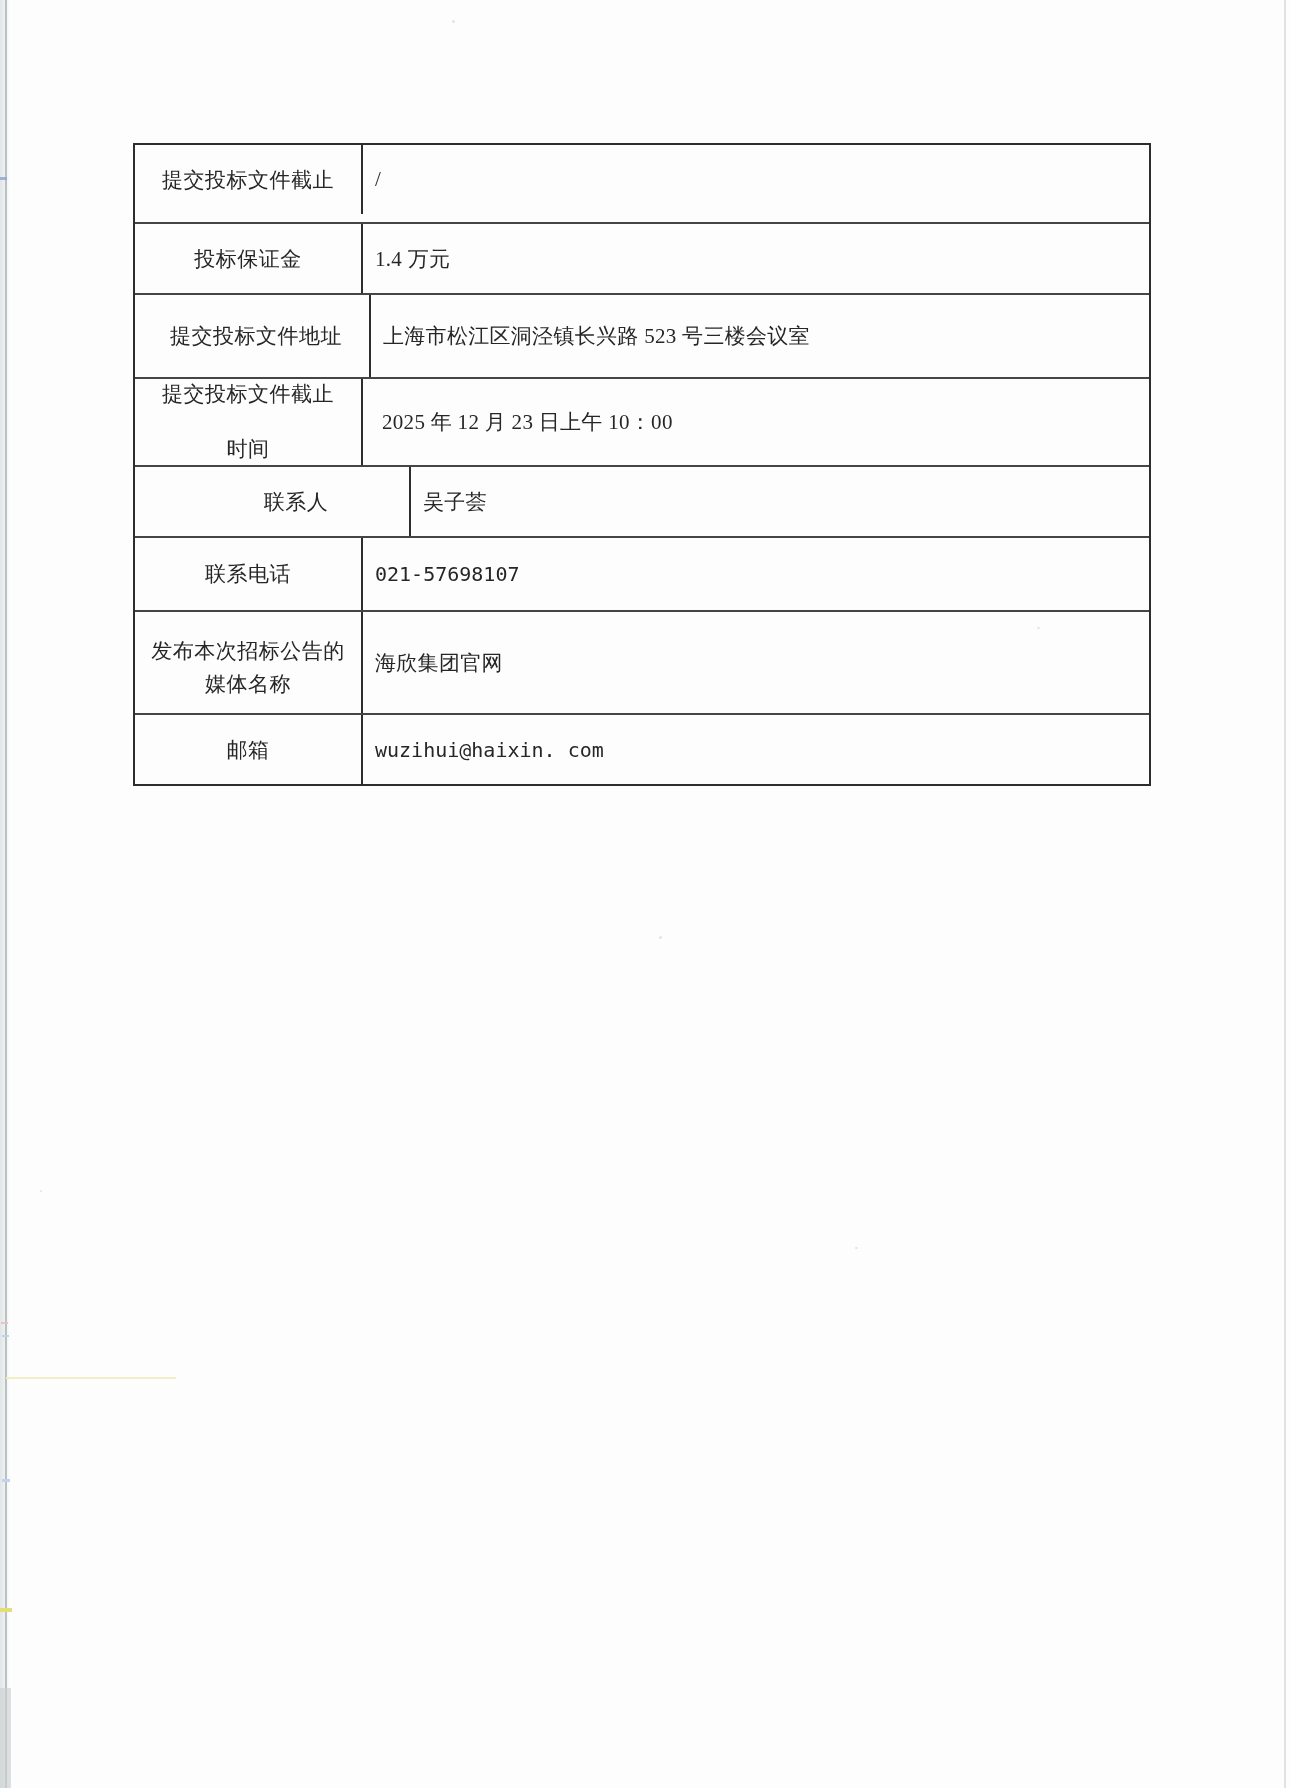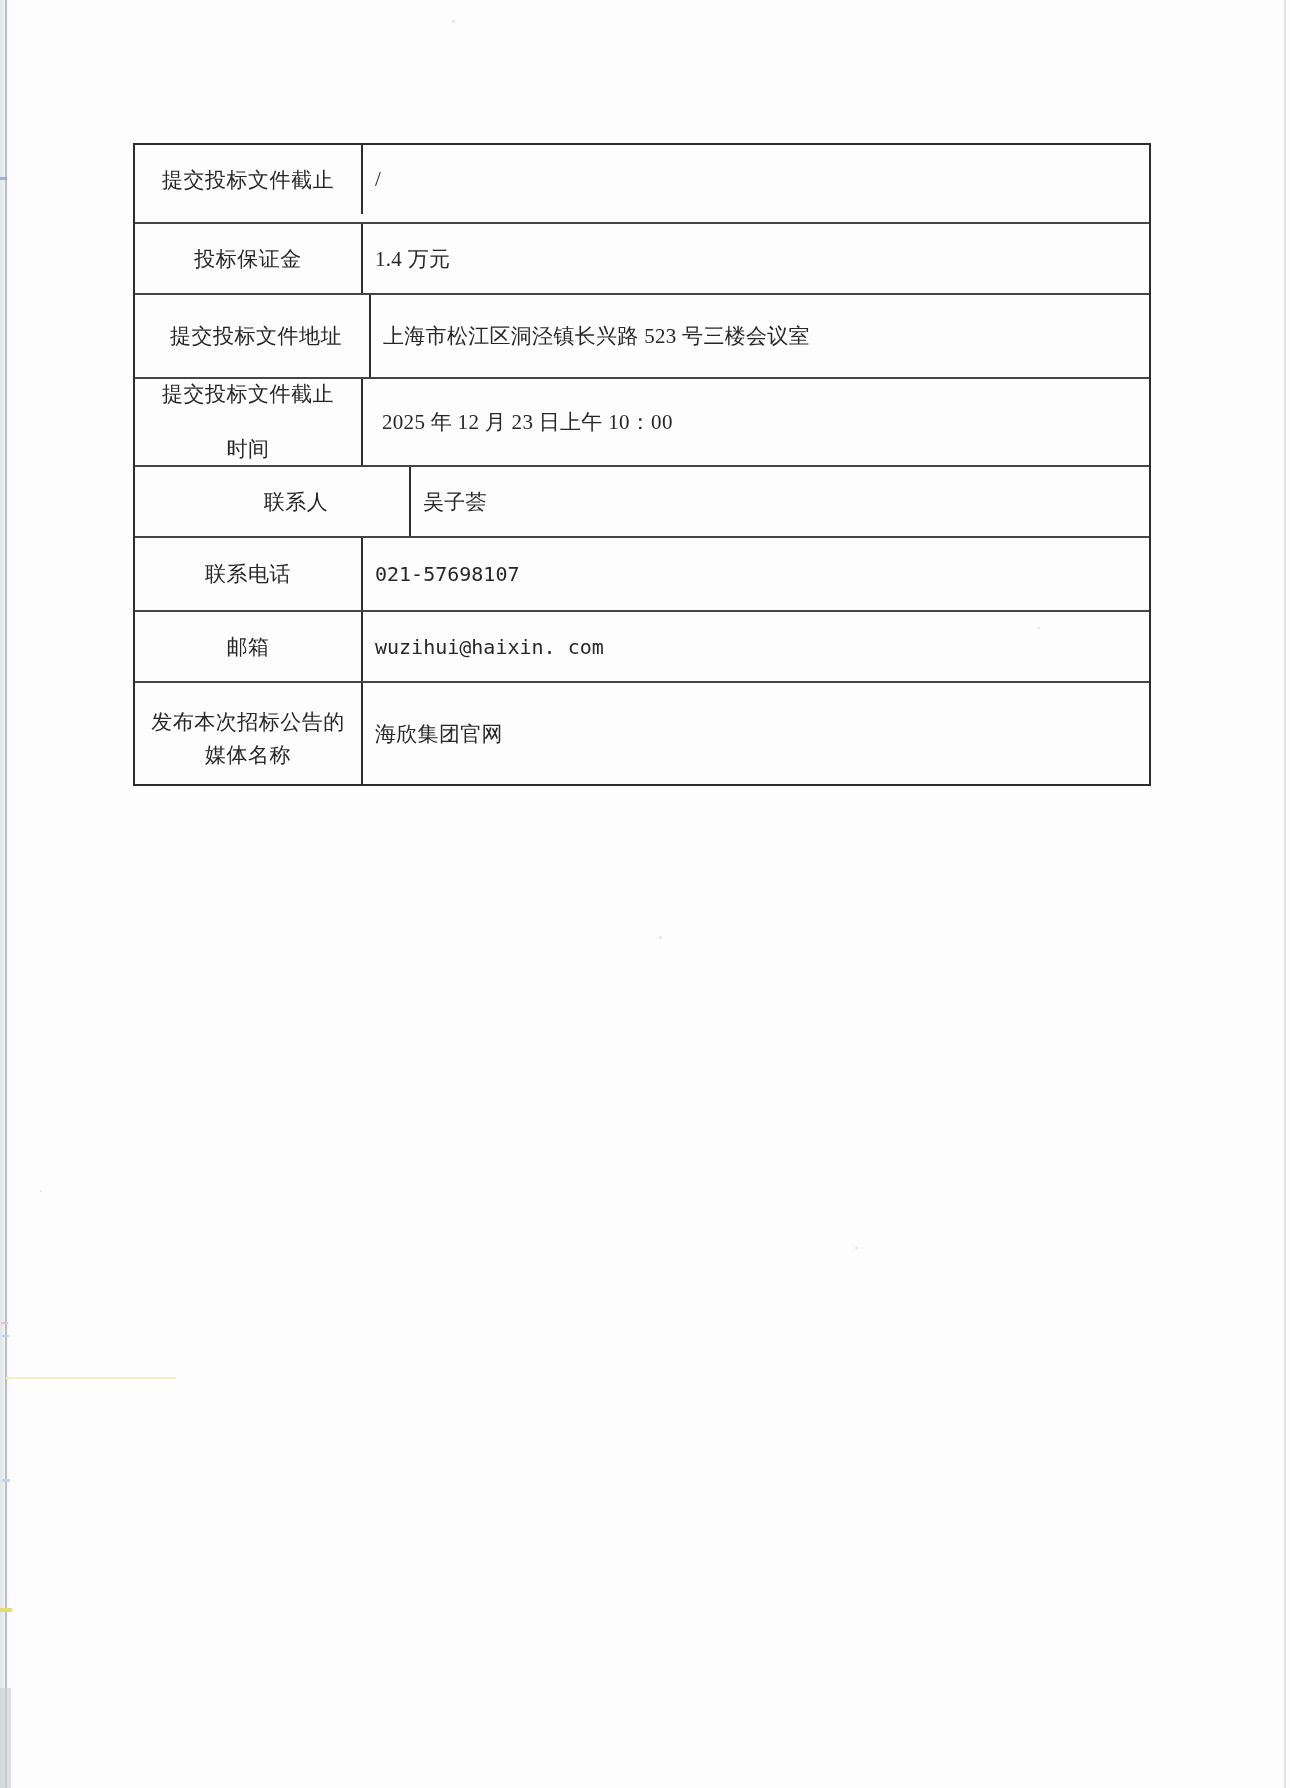--- a/index.html
+++ b/index.html
@@ -184,34 +184,34 @@
     <div class="row r6">
       <div class="cell label">
         <span class="ln">联系电话</span>
         <span class="ln"></span>
       </div>
       <div class="cell value">
         <span>021-57698107</span>
       </div>
     </div>
 
-    <div class="row r7">
-      <div class="cell label">
-        <span class="ln">邮箱</span>
-        <span class="ln"></span>
-      </div>
-      <div class="cell value">
-        <span>wuzihui@haixin. com</span>
-      </div>
-    </div>
-
     <div class="row r8">
       <div class="cell label">
         <span class="ln">发布本次招标公告的</span>
         <span class="ln">媒体名称</span>
       </div>
       <div class="cell value">
         <span>海欣集团官网</span>
       </div>
     </div>
 
+    <div class="row r7">
+      <div class="cell label">
+        <span class="ln">邮箱</span>
+        <span class="ln"></span>
+      </div>
+      <div class="cell value">
+        <span>wuzihui@haixin. com</span>
+      </div>
+    </div>
+
   </div>
 </div>
 
 </body></html>

